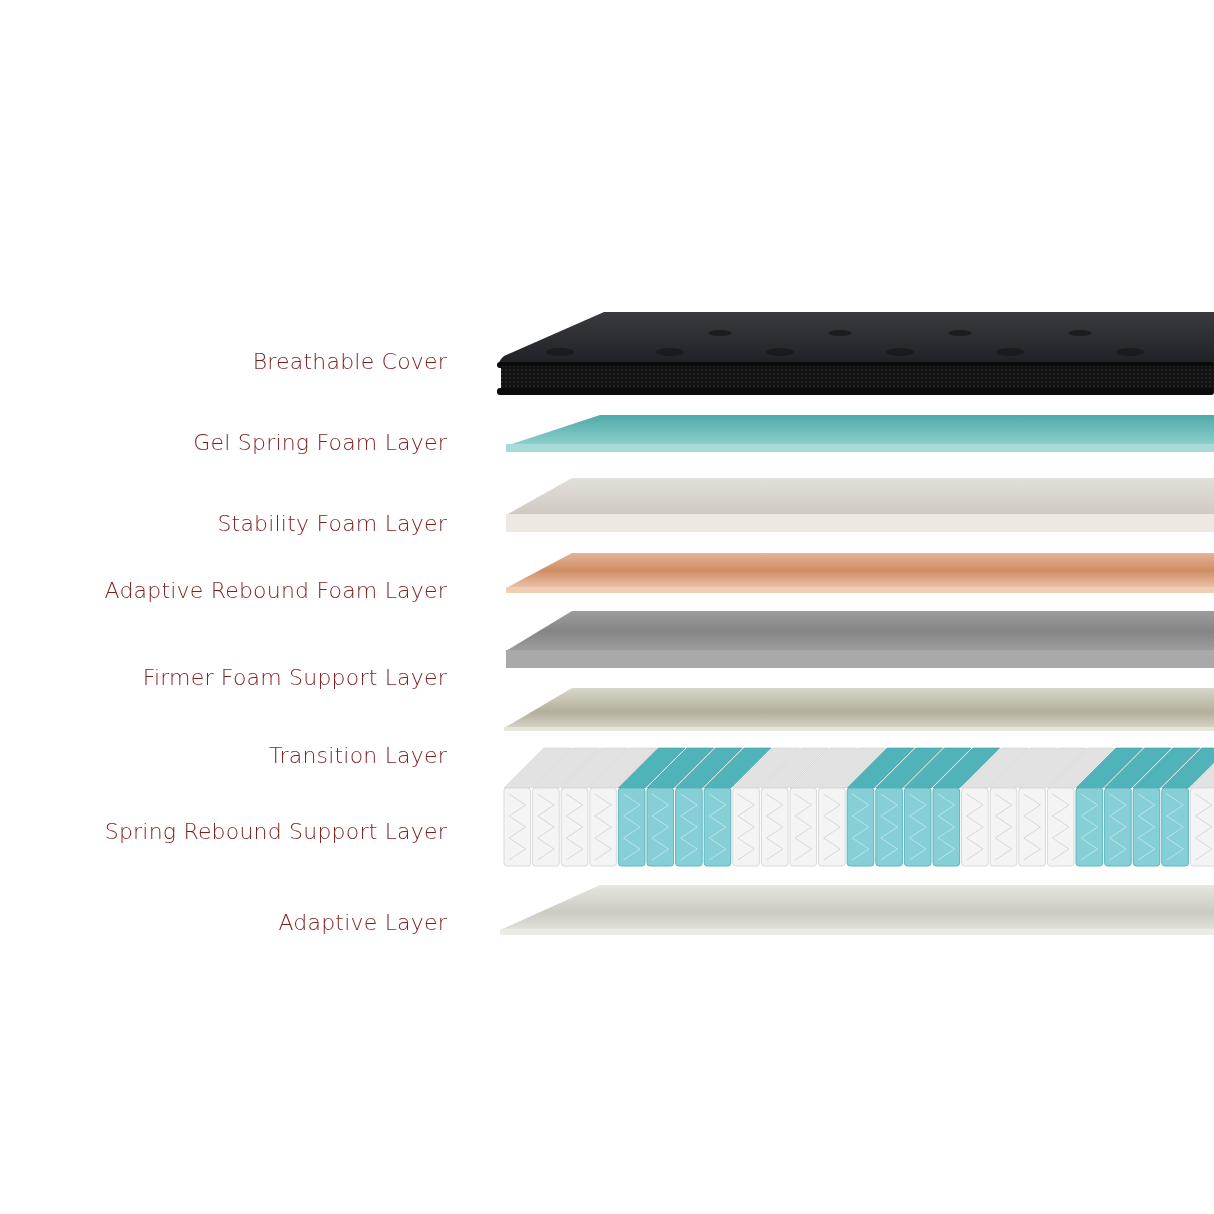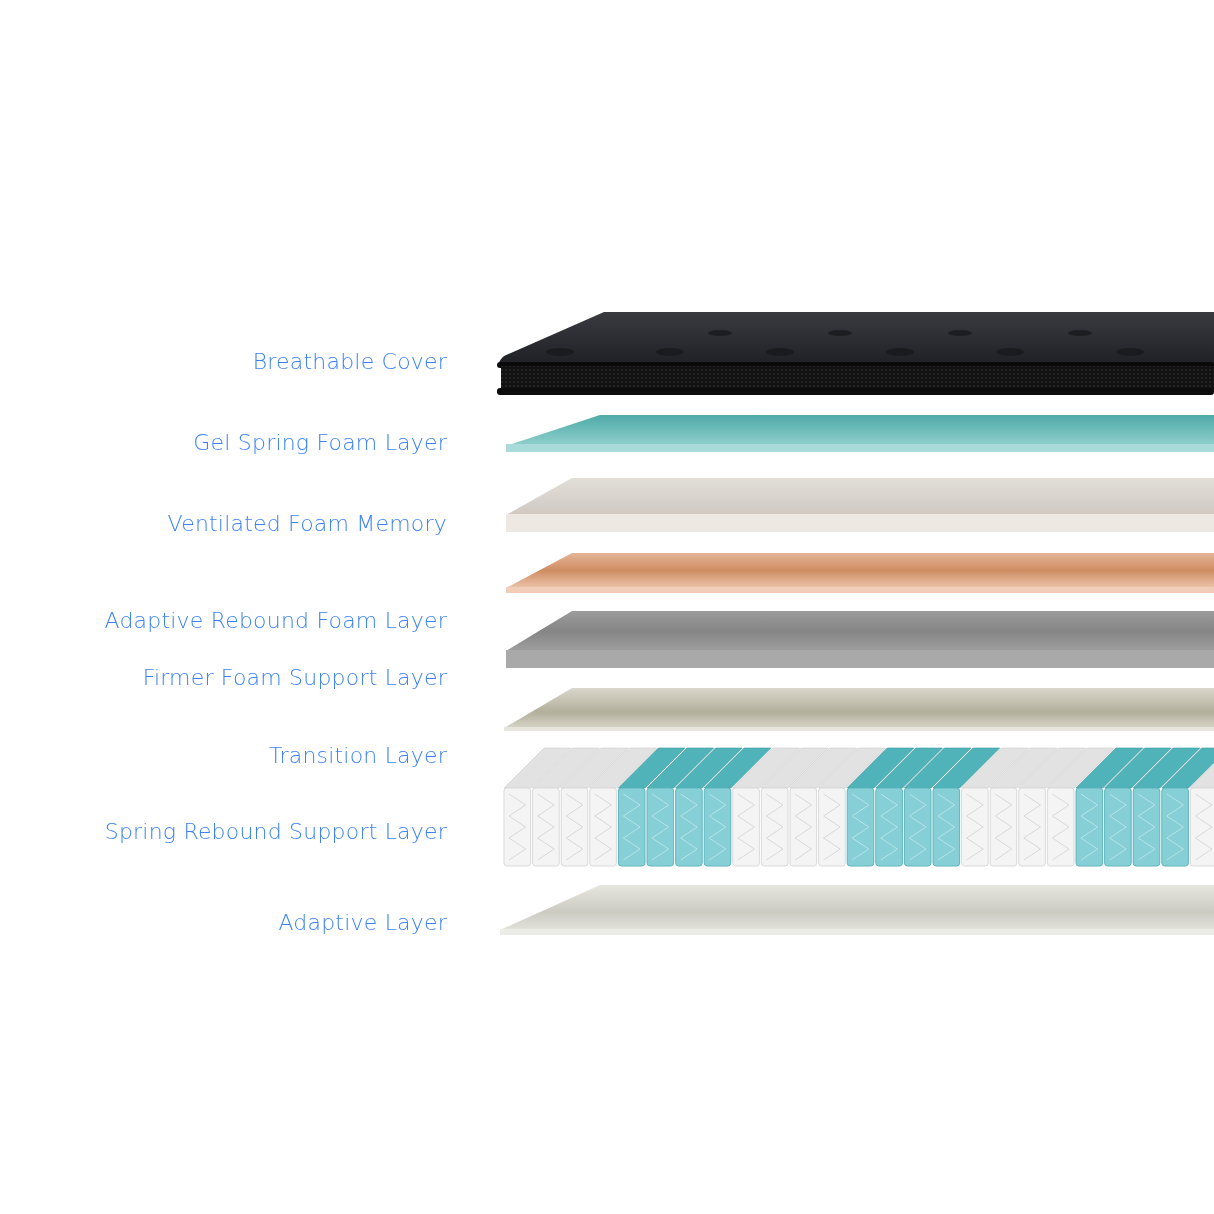--- a/index.html
+++ b/index.html
@@ -2,32 +2,32 @@
 <html><head>
 <meta charset="utf-8">
 <style>
   html, body { margin: 0; padding: 0; }
   body {
     width: 1214px; height: 1214px; background: #ffffff; position: relative; overflow: hidden;
     font-family: "DejaVu Sans", sans-serif;
   }
   .label {
     position: absolute; right: 767px; 
-    font-size: 22px; color: #3b82f6; font-weight: 300; letter-spacing: 0.2px;
+    font-size: 22px; color: #7f1d1d; font-weight: 300; letter-spacing: 0.2px;
     white-space: nowrap; line-height: 1; transform: translateY(-50%);
   }
   svg.diagram { position: absolute; left: 0; top: 0; }
 </style>
 </head>
 <body>
 
 <div class="label" style="top:362px">Breathable Cover</div>
 <div class="label" style="top:443px">Gel Spring Foam Layer</div>
-<div class="label" style="top:524px">Ventilated Foam Memory</div>
-<div class="label" style="top:621px">Adaptive Rebound Foam Layer</div>
+<div class="label" style="top:524px">Stability Foam Layer</div>
+<div class="label" style="top:591px">Adaptive Rebound Foam Layer</div>
 <div class="label" style="top:678px">Firmer Foam Support Layer</div>
 <div class="label" style="top:756px">Transition Layer</div>
 <div class="label" style="top:832px">Spring Rebound Support Layer</div>
 <div class="label" style="top:923px">Adaptive Layer</div>
 
 <svg class="diagram" width="1214" height="1214" viewBox="0 0 1214 1214">
   <defs>
     <linearGradient id="gCoverTop" x1="0" y1="0" x2="0" y2="1">
       <stop offset="0" stop-color="#3a3b40"></stop>
         <stop offset="1" stop-color="#1f2024"></stop>

